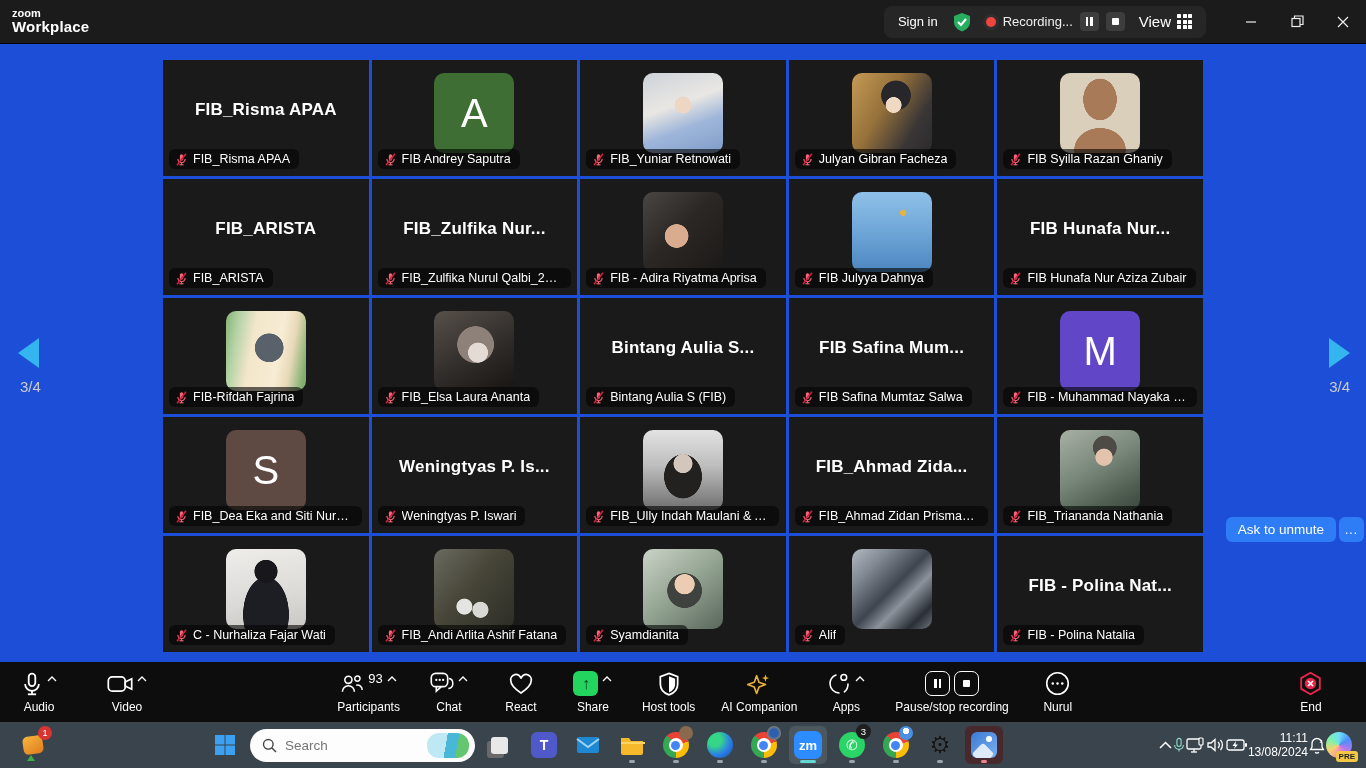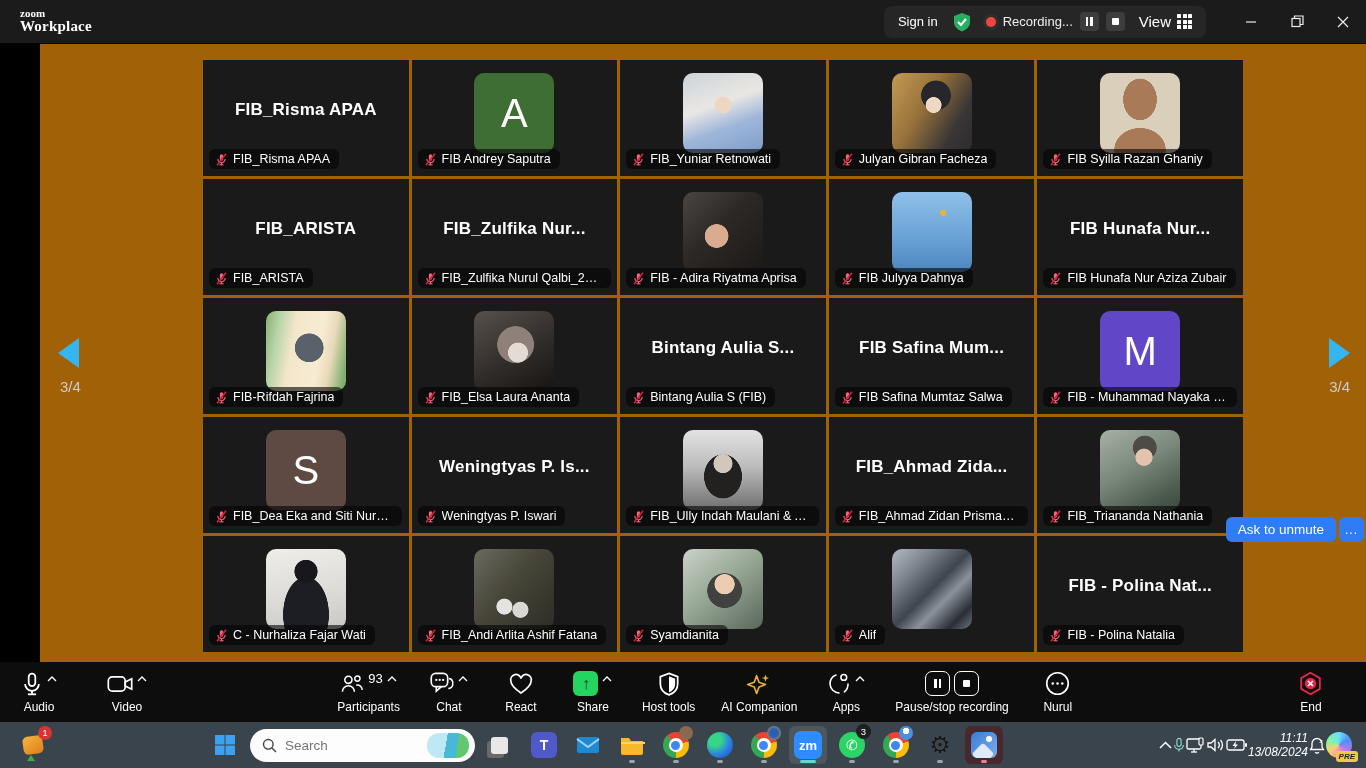--- a/index.html
+++ b/index.html
@@ -2,21 +2,21 @@
 <html><head>
 <meta charset="utf-8">
 <style>
   * { margin:0; padding:0; box-sizing:border-box; }
   html,body { width:1366px; height:768px; overflow:hidden; background:#000;
     font-family:"Liberation Sans", sans-serif; color:#fff; }
 
   
   .titlebar { height:44px; background:#1b1b1b; display:flex; align-items:center;
     justify-content:space-between; border-bottom:1px solid #000; }
-  .logo { padding-left:20px; line-height:1.05;font-family:Liberation Serif, serif; }
+  .logo { padding-left:12px; line-height:1.05; }
   .logo .lt { font-size:11px; font-weight:bold; }
   .logo .lb { font-size:15px; font-weight:bold; letter-spacing:.2px; }
   .tb-right { display:flex; align-items:center; height:100%; }
   .ctrl-pill { background:#262626; border-radius:8px; height:32px; display:flex;
     align-items:center; gap:14px; padding:0 14px; margin-right:22px; }
   .signin { font-size:13px; }
   .rec-group { display:flex; align-items:center; gap:7px; }
   .rec-dot { width:10px; height:10px; border-radius:50%; background:#f0453e;
     box-shadow:0 0 0 3px #2e2e2e; }
   .rec-label { font-size:13px; color:#eee; }
@@ -25,21 +25,21 @@
   .pause-bars { display:flex; gap:2px; } .pause-bars i { width:2.5px; height:9px; background:#fff; }
   .stop-sq { width:7px; height:7px; background:#fff; border-radius:1px; }
   .view-group { display:flex; align-items:center; gap:6px; font-size:15px; }
   .grid-icon { display:grid; grid-template:repeat(3,4px)/repeat(3,4px); gap:1.5px; }
   .grid-icon i { background:#fff; border-radius:.5px; }
   .winbtn { width:46px; height:44px; display:flex; align-items:center; justify-content:center;
     font-size:15px; color:#eee; }
   .shield { width:20px; height:20px; }
 
   
-  .main { position:relative; height:618px; background:#a16207;margin-left:40px; }
+  .main { position:relative; height:618px; background:#1d4ed8; }
   .gallery { position:absolute; left:163px; top:16px; width:1040px; height:592px;
     display:grid; grid-template-columns:repeat(5,1fr); grid-template-rows:repeat(5,1fr); gap:3px; }
   .tile { position:relative; background:#1a1a1a; display:flex; align-items:center;
     justify-content:center; overflow:visible; }
   .tile-display { font-weight:bold; font-size:17px; letter-spacing:.2px; margin-top:-16px;
     white-space:nowrap; }
   .tile-avatar { width:80px; height:80px; border-radius:10px; margin-top:-10px;
     display:flex; align-items:center; justify-content:center; font-size:40px; color:#fff; }
   .name-pill { position:absolute; left:6px; bottom:7px; background:rgba(5,5,5,.62);
     border-radius:6px; padding:3px 9px 3px 6px; display:flex; align-items:center; gap:5px;
@@ -162,21 +162,21 @@
     font-size:9.5px; width:15px; height:15px; border-radius:8px; display:flex;
     align-items:center; justify-content:center; }
   .gear { font-size:24px; color:#161616; text-shadow:0 0 1px rgba(255,255,255,.25); }
   .photos-active { background:#47282c; }
   .photos-ic { width:26px; height:26px; border-radius:6px;
     background:linear-gradient(135deg,#3b7bd4,#7ab0f0); position:relative; overflow:hidden; }
   .photos-ic::before { content:""; position:absolute; bottom:-4px; left:4px; width:16px;
     height:16px; background:#dfeaf8; transform:rotate(45deg); border-radius:3px; }
   .photos-ic::after { content:""; position:absolute; top:4px; right:5px; width:6px; height:6px;
     border-radius:50%; background:#fff; }
-  .tk-tray { display:flex; align-items:center; margin-right:6px;font-style:italic; }
+  .tk-tray { display:flex; align-items:center; margin-right:6px; }
   .tray-time { text-align:right; font-size:12px; line-height:14px; }
   .copilot { width:26px; height:26px; border-radius:50%; position:relative;
     background:conic-gradient(#6ee0f7,#4f8df7,#b478f2,#f78fb5,#f7d36e,#7ef2a8,#6ee0f7); }
   .pre-badge { position:absolute; bottom:-4px; right:-6px; background:#f2c744; color:#222;
     font-size:8px; font-weight:bold; border-radius:3px; padding:1px 3px; }
 </style>
 </head>
 <body>
 
 <div class="titlebar">

